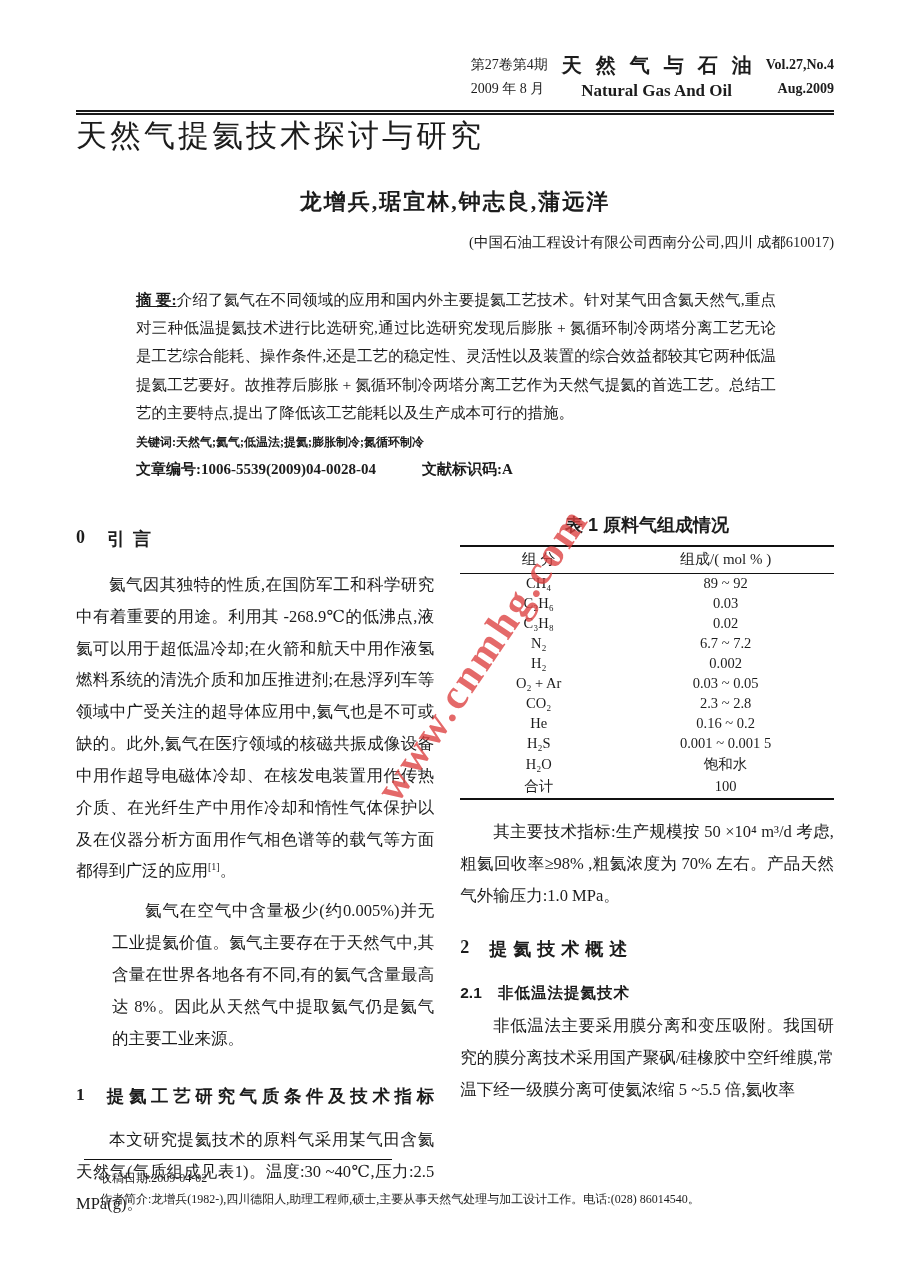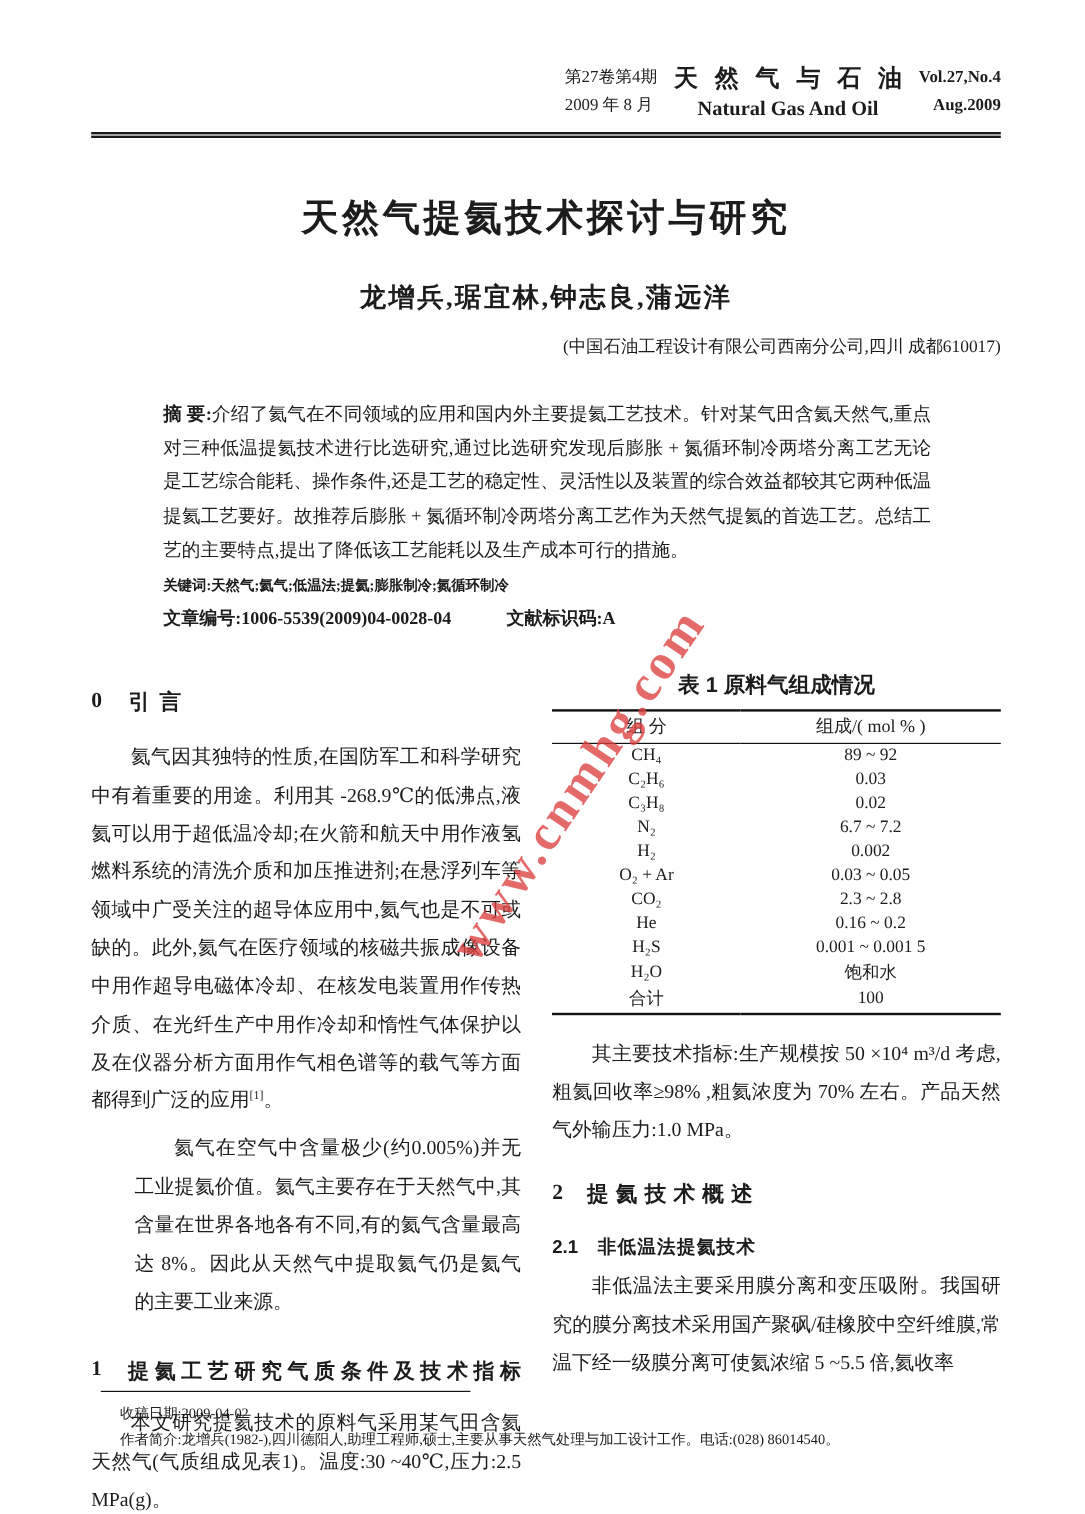--- a/index.html
+++ b/index.html
@@ -14,27 +14,27 @@
   
   .journal-header { display:flex; justify-content:flex-end; align-items:center; }
   .jh-left, .jh-right { font-size:14px; line-height:1.7; }
   .jh-right { text-align:right; font-weight:bold; }
   .jh-center { text-align:center; }
   .jh-cn { font-size:20px; letter-spacing:14px; font-weight:bold; text-indent:14px; }
   .jh-en { font-size:17px; font-weight:bold; margin-top:2px; font-family:"Liberation Serif",serif; }
   .double-rule { margin-top:9px; height:5px; border-top:2px solid #1a1a1a; border-bottom:2px solid #1a1a1a; }
 
   
-  .title { text-align:center; font-size:31px; font-weight:bold; letter-spacing:3px; margin-top:46px; }
+  .title { text-align:left; font-size:31px; font-weight:normal; letter-spacing:3px; }
   .authors { text-align:center; font-size:22px; font-weight:bold; letter-spacing:2px; margin-top:30px; }
   .affiliation { text-align:right; font-size:14.5px; margin-top:16px; }
 
   
   .abstract-block { margin:34px 58px 0 60px; font-size:15.5px; line-height:1.82; text-align:justify; }
-  .abstract-block .lbl { font-weight:bold; }
+  .abstract-block .lbl { font-weight:bold;text-decoration:underline; }
   .kw-line { margin:4px 58px 0 60px; font-size:12px; font-weight:bold; line-height:1.9; }
   .meta-line { margin:6px 58px 0 60px; font-size:15px; font-weight:bold; }
   .meta-line .doc-code { margin-left:46px; }
 
   
   .columns { display:flex; gap:26px; margin-top:28px; }
   .col-left  { width:368px; }
   .col-right { width:384px; }
 
   .sec-head { display:flex; font-size:18px; font-weight:bold; margin:14px 0 16px 0; }

